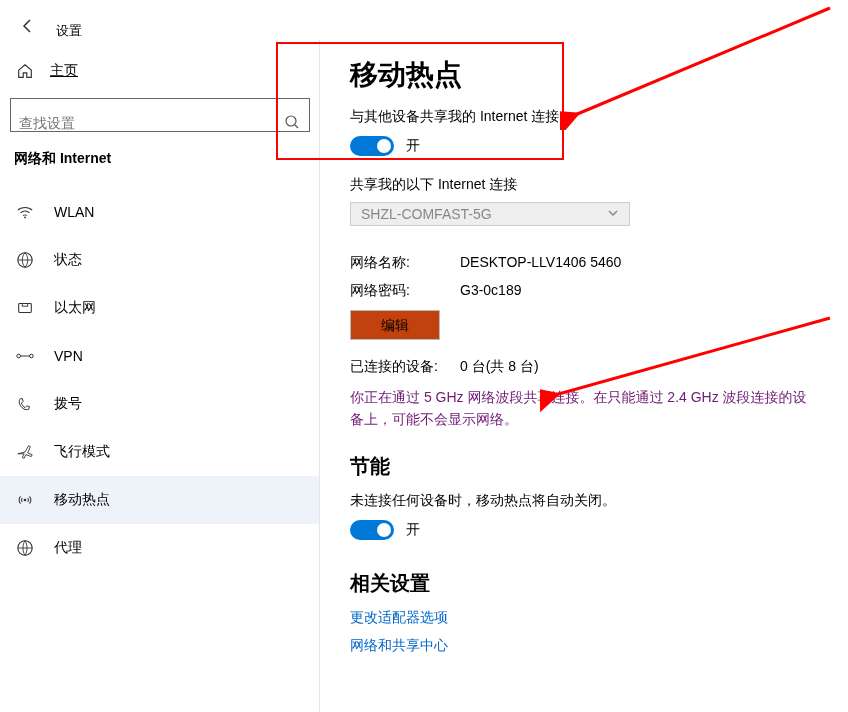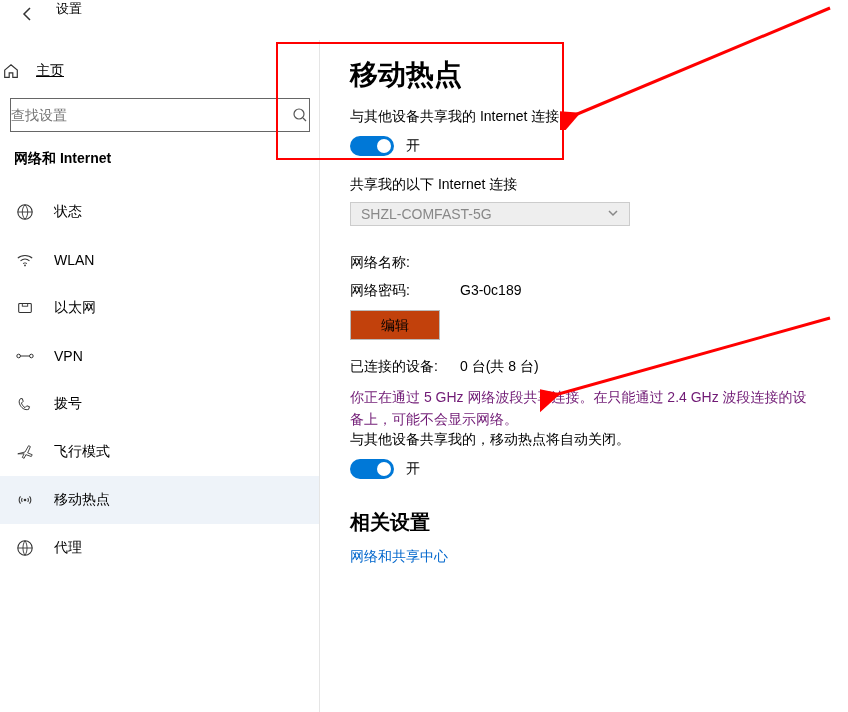--- a/index.html
+++ b/index.html
@@ -9,52 +9,52 @@
   width: 848px;
   height: 712px;
   overflow: hidden;
   position: relative;
   font-size: 14px;
   color: #000;
 }
 .titlebar {
   height: 40px;
   display: flex;
-  align-items: flex-start;
+  align-items: flex-end;
   padding-left: 14px;
 }
 .back-btn {
   width: 28px; height: 28px;
   display: flex; align-items: center; justify-content: center;
   margin-right: 14px;
 }
 .win-title { font-size: 13px; }
 .layout {
   display: flex;
   height: calc(712px - 40px);
 }
 .sidebar {
   width: 320px;
   background: #fff;
   position: relative;
   padding-top: 12px;
 }
 .home-row {
   display: flex; align-items: center;
-  height: 38px; font-size: 14px;
+  height: 38px; padding-left: 14px; font-size: 14px;
   cursor: default;
   text-decoration: underline;
 }
 .home-row .ico { width: 22px; height: 22px; margin-right: 14px; display:flex;align-items:center;justify-content:center;}
 .search-wrap {
   margin: 8px 10px 18px 10px;
   height: 34px;
   border: 1px solid #666;
-  display: flex; align-items: center;
-  padding: 0 0;
+  display: flex; align-items: flex-end;
+  padding: 0 8px;
 }
 .search-wrap input {
   flex: 1; border: none; outline: none;
   font-size: 14px; background: transparent;
 }
 .search-wrap .sico { width: 18px; height: 18px; display:flex;align-items:center;justify-content:center;}
 .section-hdr {
   padding: 0 14px 8px 14px;
   font-size: 14px;
   font-weight: 600;
@@ -157,34 +157,34 @@
           </svg>
       </span>
     </div>
 
     <div class="section-hdr">网络和 Internet</div>
 
     <div class="nav">
       <div class="nav-item">
         <span class="ico">
             <svg width="18" height="18" viewBox="0 0 20 20">
+              <path d="M2 8 C6 4 14 4 18 8 M5 11 C8 8.5 12 8.5 15 11 M8 14 C9 13 11 13 12 14" stroke="#333" stroke-width="1.2" fill="none"></path>
+              <circle cx="10" cy="16" r="1" fill="#333"></circle>
+            </svg>
+          </span>
+        <span>WLAN</span>
+      </div>
+      <div class="nav-item">
+        <span class="ico">
+            <svg width="18" height="18" viewBox="0 0 20 20">
               <circle cx="10" cy="10" r="8" stroke="#333" stroke-width="1.2" fill="none"></circle>
               <path d="M2 10 H18 M10 2 C14 6 14 14 10 18 M10 2 C6 6 6 14 10 18" stroke="#333" stroke-width="1" fill="none"></path>
             </svg>
           </span>
         <span>状态</span>
-      </div>
-      <div class="nav-item">
-        <span class="ico">
-            <svg width="18" height="18" viewBox="0 0 20 20">
-              <path d="M2 8 C6 4 14 4 18 8 M5 11 C8 8.5 12 8.5 15 11 M8 14 C9 13 11 13 12 14" stroke="#333" stroke-width="1.2" fill="none"></path>
-              <circle cx="10" cy="16" r="1" fill="#333"></circle>
-            </svg>
-          </span>
-        <span>WLAN</span>
       </div>
       <div class="nav-item">
         <span class="ico">
             <svg width="18" height="18" viewBox="0 0 20 20">
               <rect x="3" y="5" width="14" height="10" rx="1" stroke="#333" stroke-width="1.2" fill="none"></rect>
               <rect x="7" y="5" width="6" height="3" stroke="#333" stroke-width="1" fill="none"></rect>
             </svg>
           </span>
         <span>以太网</span>
       </div>
@@ -247,40 +247,43 @@
     <div class="dropdown">
       <span>SHZL-COMFAST-5G</span>
       <span><svg width="12" height="12" viewBox="0 0 12 12">
             <path d="M2 4 L6 8 L10 4" stroke="#888" stroke-width="1.5" fill="none"></path>
           </svg></span>
     </div>
 
     <div style="height:18px"></div>
     <div class="kv">
       <div class="k">网络名称:</div>
+      <div>DESKTOP-LLV1406 5460</div>
     </div>
     <div class="kv">
       <div class="k">网络密码:</div>
       <div>G3-0c189</div>
     </div>
     <div class="edit-btn">编辑</div>
 
     <div class="kv" style="margin-top:18px">
       <div class="k">已连接的设备:</div>
       <div>0 台(共 8 台)</div>
     </div>
     <div class="warning">你正在通过 5 GHz 网络波段共享连接。在只能通过 2.4 GHz 波段连接的设备上，可能不会显示网络。</div>
 
-    <div class="subtext">与其他设备共享我的，移动热点将自动关闭。</div>
+    <h2 class="sub">节能</h2>
+    <div class="subtext">未连接任何设备时，移动热点将自动关闭。</div>
     <div class="toggle">
       <div class="switch"></div>
       <div class="toggle-label">开</div>
     </div>
 
     <h2 class="sub" style="margin-top:30px">相关设置</h2>
+    <div class="link">更改适配器选项</div>
     <div class="link">网络和共享中心</div>
   </div>
 </div>
 
 <div class="redbox" style="left:276px; top:42px; width:288px; height:118px;"></div>
 
 <svg class="arrow-svg" style="left:560px; top:0px;" width="280" height="130">
   <defs>
       <marker id="ah1" markerWidth="10" markerHeight="10" refX="2" refY="5" orient="auto">
         <path d="M10 0 L0 5 L10 10 Z" fill="red"></path>

